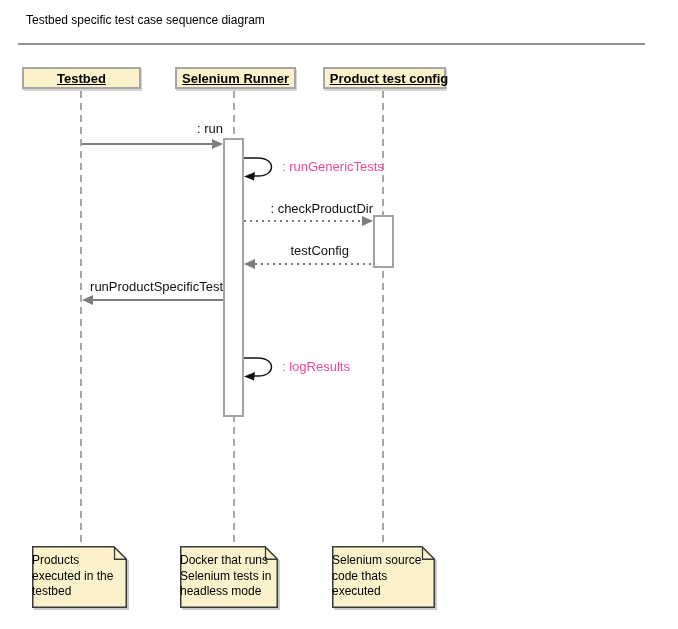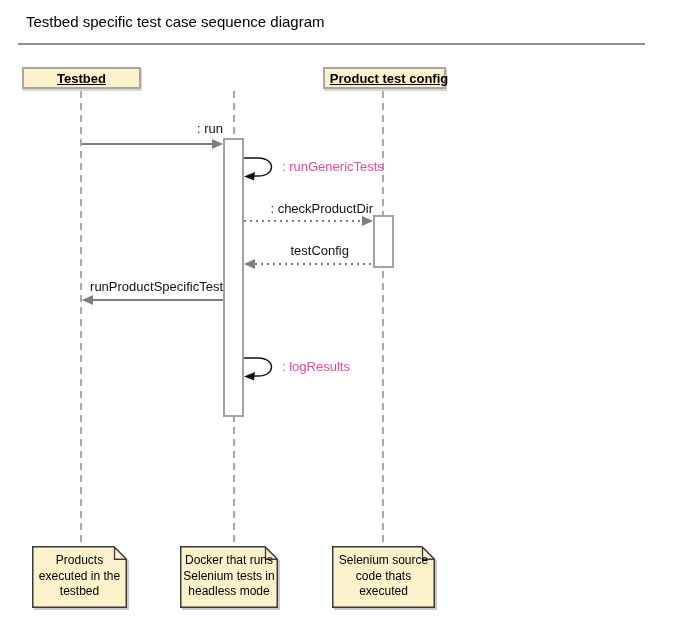--- a/index.html
+++ b/index.html
@@ -3,21 +3,21 @@
 <meta charset="utf-8">
 <style>
   html,body { margin:0; padding:0; background:#ffffff; }
   .canvas {
     position:relative; width:678px; height:629px; background:#ffffff;
     font-family:"Liberation Sans", sans-serif; color:#000; overflow:hidden;
   }
   .abs { position:absolute; }
 
   
-  .diagram-title { left:26px; top:13px; font-size:15px; color:#000; white-space:nowrap; }
+  .diagram-title { left:26px; top:13px; font-size:12px; color:#000; white-space:nowrap; }
   .title-rule { left:18px; top:43px; width:627px; height:2px; background:#919191; }
 
   
   .participant {
     top:67px; height:22px; box-sizing:border-box;
     background:#FBF1CB; border:2px solid #A6A6A6;
     box-shadow:1px 2px 0 #D6D6D6;
     display:flex; align-items:center; justify-content:center;
   }
   .participant span { font-size:13px; font-weight:bold; text-decoration:underline; white-space:nowrap; }
@@ -51,38 +51,41 @@
   .ah { width:0; height:0; z-index:3; }
   .ah-right { border-top:5px solid transparent; border-bottom:5px solid transparent; border-left:11px solid #7D7D7D; }
   .ah-left  { border-top:5px solid transparent; border-bottom:5px solid transparent; border-right:11px solid #7D7D7D; }
 
   .self-label { font-size:13px; color:#ec4899; white-space:nowrap; z-index:3; }
   .loop-svg { z-index:3; }
 
   
   .note-svg { filter:drop-shadow(2px 2px 0px #C9C9C9); z-index:3; }
   .note-text {
-    z-index:4; text-align:center; font-size:12px; line-height:15.5px; padding-top:7px;
+    z-index:4; font-size:12px; line-height:15.5px; padding-top:7px;
   }
   .note-text span { display:block; }
 </style>
 </head>
 <body>
 
 <div class="canvas">
 
   <div class="abs diagram-title">Testbed specific test case sequence diagram</div>
   <div class="abs title-rule"></div>
 
   <div class="abs lifeline l-testbed"></div>
   <div class="abs lifeline l-selenium"></div>
   <div class="abs lifeline l-product"></div>
 
   <div class="abs participant p-testbed">
     <span>Testbed</span>
+  </div>
+  <div class="abs participant p-selenium">
+    <span>Selenium Runner</span>
   </div>
   <div class="abs participant p-product">
     <span>Product test config</span>
   </div>
 
   <div class="abs activation a-selenium"></div>
   <div class="abs activation a-product"></div>
 
   <div class="abs msg-label" style="left:82px; top:121px; width:141px;">: run</div>
   <div class="abs msg-line-solid" style="left:82px; top:143px; width:130px;"></div>

